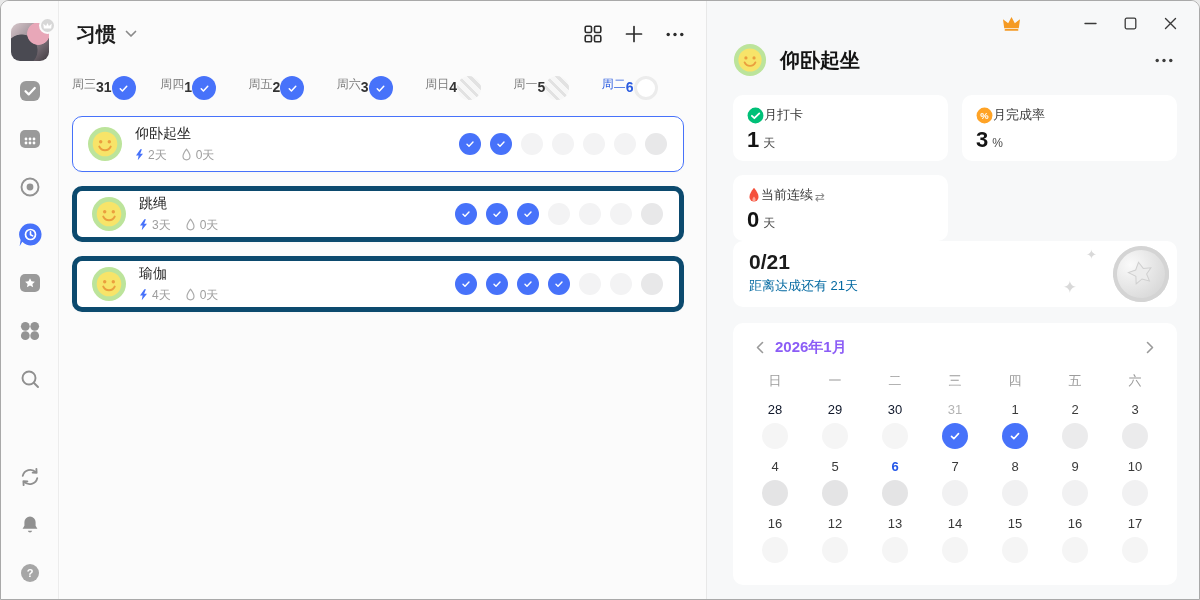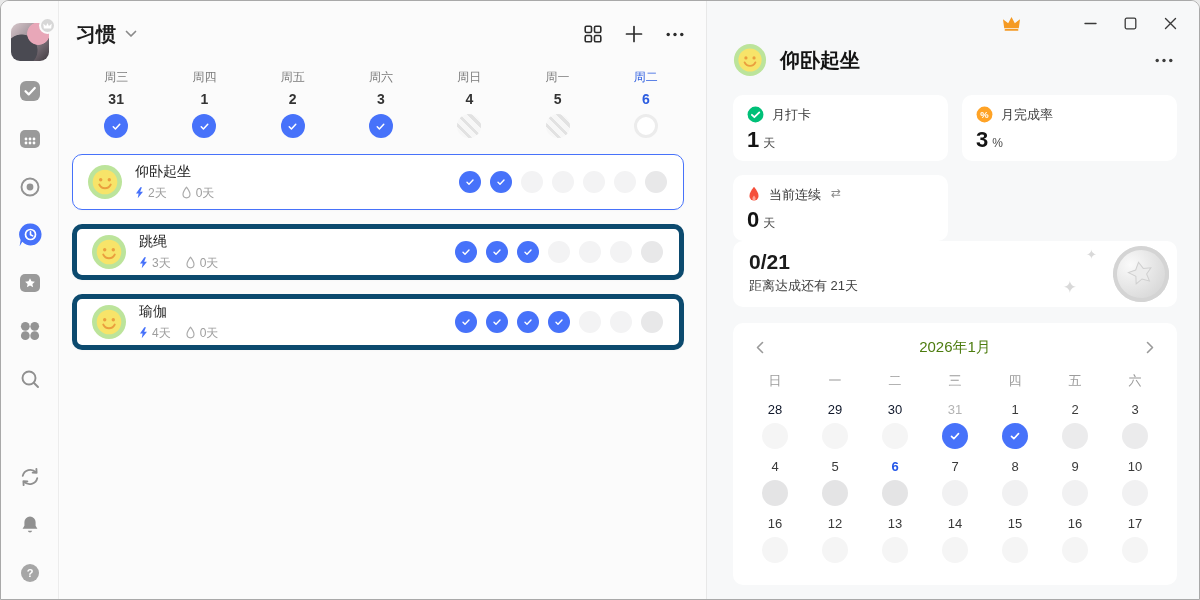--- a/index.html
+++ b/index.html
@@ -26,21 +26,21 @@
 
   
   .main { position:absolute; left:59px; top:0; width:648px; bottom:0; background:#fbfbfb; }
   .main-header { height:62px; display:flex; align-items:center; padding:4px 24px 0 16px; }
   .page-title { font-size:20px; font-weight:700; color:#1c1c1c; }
   .title-chevron { margin-left:9px; color:#8a8a8a; cursor:pointer; display:flex; }
   .header-actions { margin-left:auto; display:flex; align-items:center; gap:23px; color:#2d2d2d; }
   .header-actions > div { cursor:pointer; display:flex; }
 
   .week-row { margin:6px 0 0 12px; width:618px; display:grid; grid-template-columns:repeat(7,1fr); }
-  .week-col { display:flex; flex-direction:column; align-items:center; }
+  .week-col { display:flex; flex-direction:row; align-items:center; }
   .wk-label { font-size:12px; color:#7b7b7b; }
   .wk-date { font-size:14px; font-weight:700; color:#333; margin-top:5px; }
   .week-col.today .wk-label, .week-col.today .wk-date { color:#2b5ce0; }
   .wk-circle { width:24px; height:24px; border-radius:50%; margin-top:7px; cursor:pointer;
                display:flex; align-items:center; justify-content:center; }
   .wk-circle.checked { background:#4772FA; }
   .wk-circle.off { background:repeating-linear-gradient(45deg,#e2e2e2 0 3px,#f7f7f7 3px 8px); }
   .wk-circle.ring { border:3.5px solid #ececec; background:#fff; }
 
   .habit-list { margin:16px 24px 0 12px; }
@@ -63,40 +63,40 @@
            border-left:1px solid #e8e8e8; padding:0 22px 0 26px; }
   .win-controls { height:34px; display:flex; align-items:center; justify-content:flex-end; gap:27px; padding-top:10px; }
   .win-controls > div { cursor:pointer; display:flex; align-items:center; }
   .crown-btn { margin-right:36px; }
   .panel-header { margin-top:8px; display:flex; align-items:center; }
   .panel-title { font-size:20px; font-weight:700; color:#141414; margin-left:13px; }
   .panel-more { margin-left:auto; color:#3e3e3e; cursor:pointer; display:flex; padding-right:4px; }
 
   .stats-grid { margin-top:18px; display:grid; grid-template-columns:1fr 1fr; gap:14px; }
   .stat-card { background:#fff; border-radius:10px; height:66px; padding:11px 14px; }
-  .stat-top { display:flex; align-items:flex-start; gap:8px; font-size:13px; color:#3b3b3b; }
+  .stat-top { display:flex; align-items:flex-end; gap:0; font-size:13px; color:#3b3b3b; }
   .swap-glyph { color:#8b8b8b; font-size:12px; margin-left:2px; }
   .stat-val { margin-top:3px; font-size:22px; font-weight:600; color:#141414; }
   .stat-unit { font-size:12px; font-weight:400; color:#4a4a4a; margin-left:4px; }
 
   .progress-card { position:relative; background:#fff; border-radius:10px; height:66px; padding:9px 16px; }
   .progress-frac { font-size:21px; font-weight:700; color:#1b1b1b; }
-  .progress-hint { margin-top:3px; font-size:13px; color:#404040; }
+  .progress-hint { margin-top:3px; font-size:13px; color:#0369a1; }
   .medal { position:absolute; right:8px; top:5px; width:56px; height:56px; border-radius:50%;
            background:radial-gradient(circle at 35% 30%, #fafafa, #dedede 60%, #cdcdcd);
            box-shadow:inset 0 0 0 4px #d4d4d4; transform:rotate(-12deg);
            display:flex; align-items:center; justify-content:center; }
   .sparkle { position:absolute; color:#d9d9d9; }
   .sparkle.s1 { right:80px; top:6px; font-size:13px; }
   .sparkle.s2 { right:100px; top:36px; font-size:17px; }
 
   .calendar-card { margin-top:16px; background:#fff; border-radius:10px; padding:12px 12px 14px; height:262px; }
   .cal-head { display:flex; align-items:center; height:24px; }
   .cal-nav { width:30px; color:#9a9a9a; cursor:pointer; display:flex; justify-content:center; }
-  .cal-title { flex:1; text-align:center; font-size:15px; font-weight:400; color:#4d7c0f; }
+  .cal-title { flex:1; text-align:left; font-size:15px; font-weight:700; color:#8b5cf6; }
   .cal-weekdays { display:grid; grid-template-columns:repeat(7,1fr); margin-top:13px; }
   .cal-weekdays span { text-align:center; font-size:13px; color:#9c9c9c; }
   .cal-grid { display:grid; grid-template-columns:repeat(7,1fr); margin-top:8px; }
   .cal-cell { display:flex; flex-direction:column; align-items:center; padding:4px 0 6px; cursor:pointer; }
   .cal-num { font-size:13px; color:#3a3a3a; }
   .cal-num.prev { color:#0f172a; }
   .cal-num.prev31 { color:#b3b3b3; }
   .cal-num.today { color:#2356e8; font-weight:700; }
   .cal-circle { width:26px; height:26px; border-radius:50%; margin-top:6px;
                 display:flex; align-items:center; justify-content:center; }

